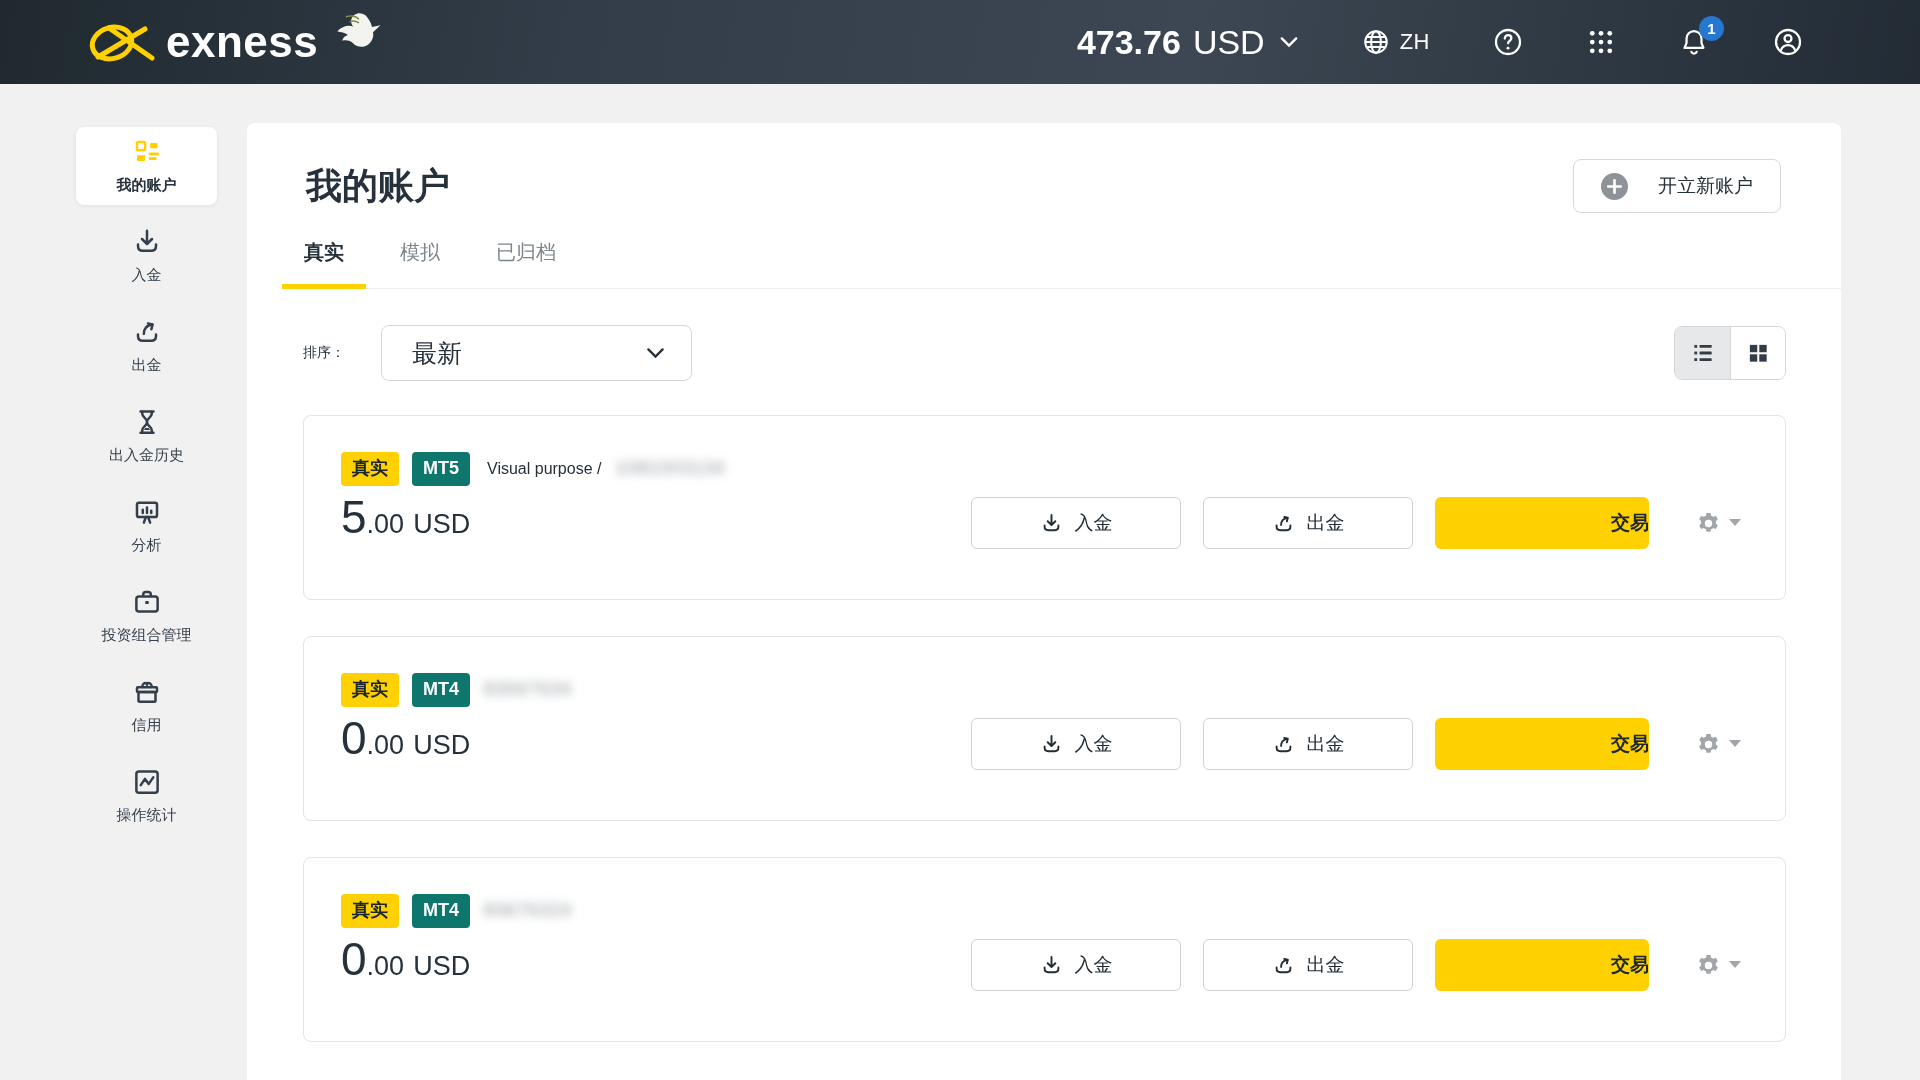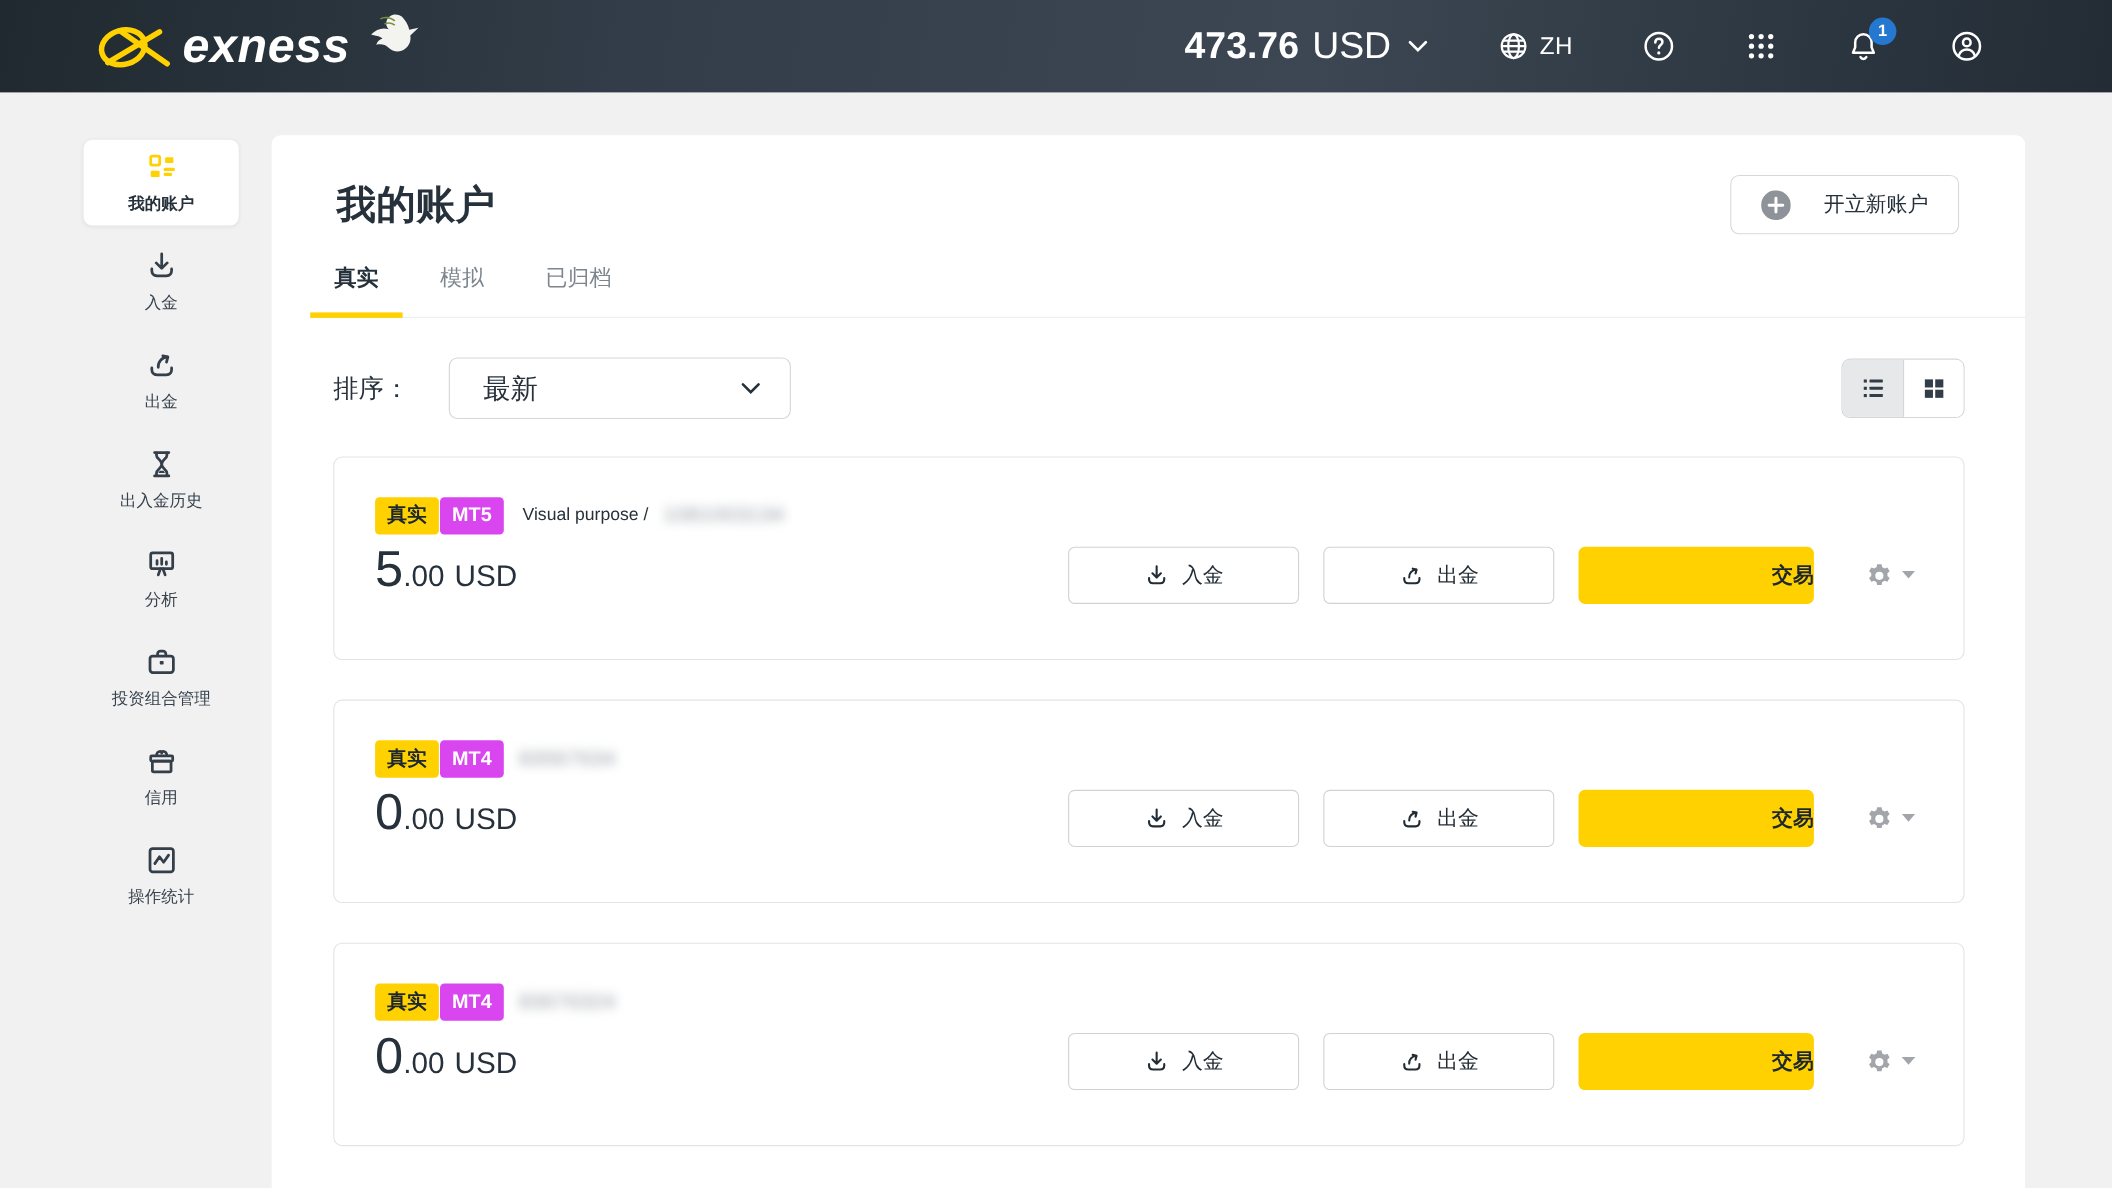--- a/index.html
+++ b/index.html
@@ -12,21 +12,21 @@
   }
   svg { display:block; }
 
   
   .topbar {
     position:absolute; top:0; left:0; width:1920px; height:84px;
     background:linear-gradient(100deg,#20292f 0%,#323d49 30%,#3c4753 62%,#232c35 100%);
     display:flex; align-items:center;
     padding:0 116px 0 84px;
   }
-  .brand { display:flex; align-items:center;font-style:italic; }
+  .brand { display:flex; align-items:center; }
   .brand-text { color:#ffffff; font-size:44px; font-weight:bold; letter-spacing:.5px; margin-left:8px; line-height:1; }
   .dove { margin-left:10px; margin-top:-14px; }
   .topbar-right { margin-left:auto; display:flex; align-items:center; }
   .balance { display:flex; align-items:center; cursor:pointer; }
   .balance-amount { font-size:34px; font-weight:bold; color:#fff; }
   .balance-currency { font-size:34px; font-weight:400; color:#fff; margin-left:12px; }
   .balance .chev { margin-left:14px; }
   .top-item { display:flex; align-items:center; margin-left:62px; cursor:pointer; position:relative; }
   .lang-code { color:#fff; font-size:22px; margin-left:9px; letter-spacing:.5px; }
   .bell-badge {
@@ -59,42 +59,42 @@
     border:1px solid #d6d9dc; border-radius:8px; cursor:pointer;
     display:flex; align-items:center; gap:30px; font-size:19px; color:#26313b;
     font-family:inherit;
   }
   .tabs { display:flex; gap:12px; margin:26px 0 0 35px; border-bottom:1px solid #ecedef; }
   .tab { position:relative; padding:0 22px 22px 22px; font-size:20px; color:#7d868e; cursor:pointer; }
   .tab.active { color:#26313b; font-weight:bold; }
   .tab.active::after { content:""; position:absolute; left:0; right:0; bottom:-1px; height:5px; background:#ffd100; }
 
   .sort-row { display:flex; align-items:center; padding:36px 55px 0 56px; }
-  .sort-label { font-size:23px; color:#26313b; margin-right:36px; }
+  .sort-label { font-size:14px; color:#26313b; margin-right:36px; }
   .select-box {
     width:311px; height:56px; background:#fff; cursor:pointer;
     border:1px solid #d4d7da; border-radius:8px;
     display:flex; align-items:center; justify-content:space-between;
     padding:0 26px 0 30px; font-size:25px; color:#26313b;
   }
   .view-toggle { margin-left:auto; display:flex; height:54px; border:1px solid #d4d7da; border-radius:8px; overflow:hidden; background:#fff; }
   .toggle-btn { width:55px; display:flex; align-items:center; justify-content:center; cursor:pointer; background:#fff; border:none; }
   .toggle-btn + .toggle-btn { border-left:1px solid #d4d7da; }
   .toggle-btn.active { background:#e7e8e9; }
 
   .cards { display:flex; flex-direction:column; gap:36px; padding:34px 55px 0 56px; }
   .card {
     position:relative; height:185px; background:#fff;
     border:1px solid #e2e4e6; border-radius:8px;
     padding:36px 44px 0 37px;
   }
   .card-top { display:flex; align-items:center; }
   .badge { font-size:18px; font-weight:bold; padding:6px 11px; border-radius:4px; line-height:1.2; }
   .badge-real { background:#ffd100; color:#1d272f; }
-  .badge-platform { background:#d946ef; color:#ffffff; margin-left:1px; }
+  .badge-platform { background:#0f766e; color:#ffffff; margin-left:13px; }
   .account-title { font-size:16px; color:#26313b; margin-left:17px; }
   .blurred { filter:blur(5px); color:#8b9298; font-size:18px; letter-spacing:1px; margin-left:14px; }
   .card-balance { position:absolute; left:37px; top:74px; display:flex; align-items:baseline; }
   .bal-big { font-size:46px; color:#26313b; }
   .bal-small { font-size:27px; color:#26313b; }
   .bal-cur { font-size:27px; color:#26313b; margin-left:9px; }
   .card-actions { position:absolute; top:81px; right:44px; display:flex; align-items:center; }
   .btn {
     height:52px; border-radius:6px; cursor:pointer; font-family:inherit;
     display:flex; align-items:center; justify-content:center; gap:12px; font-size:19px;

